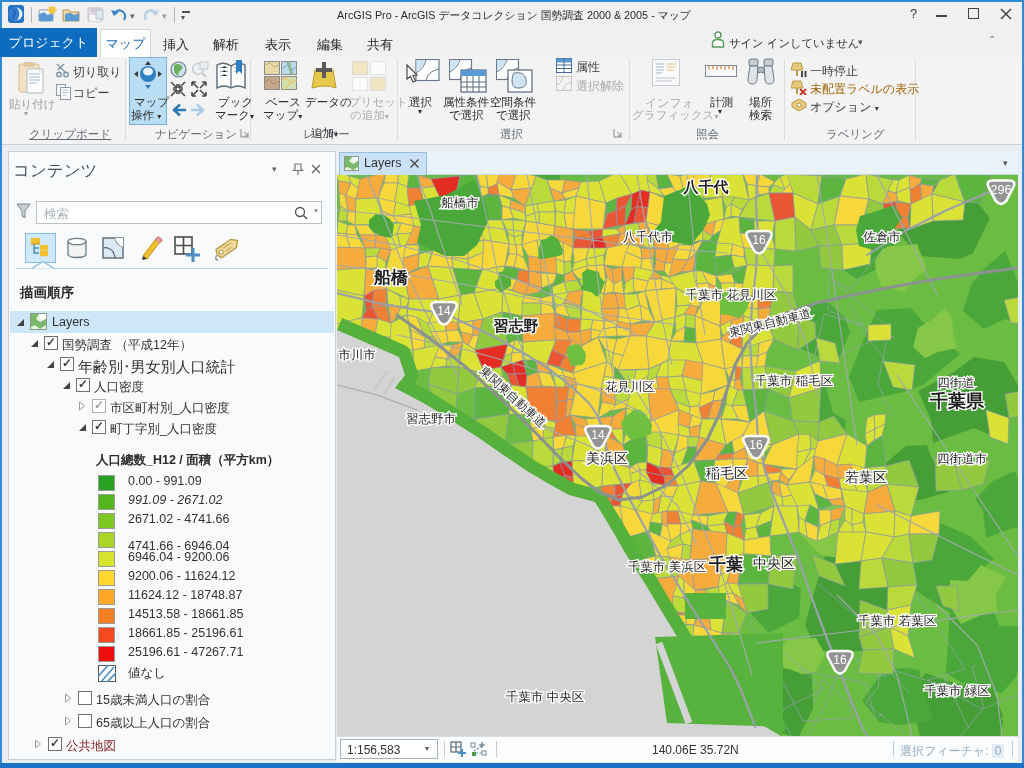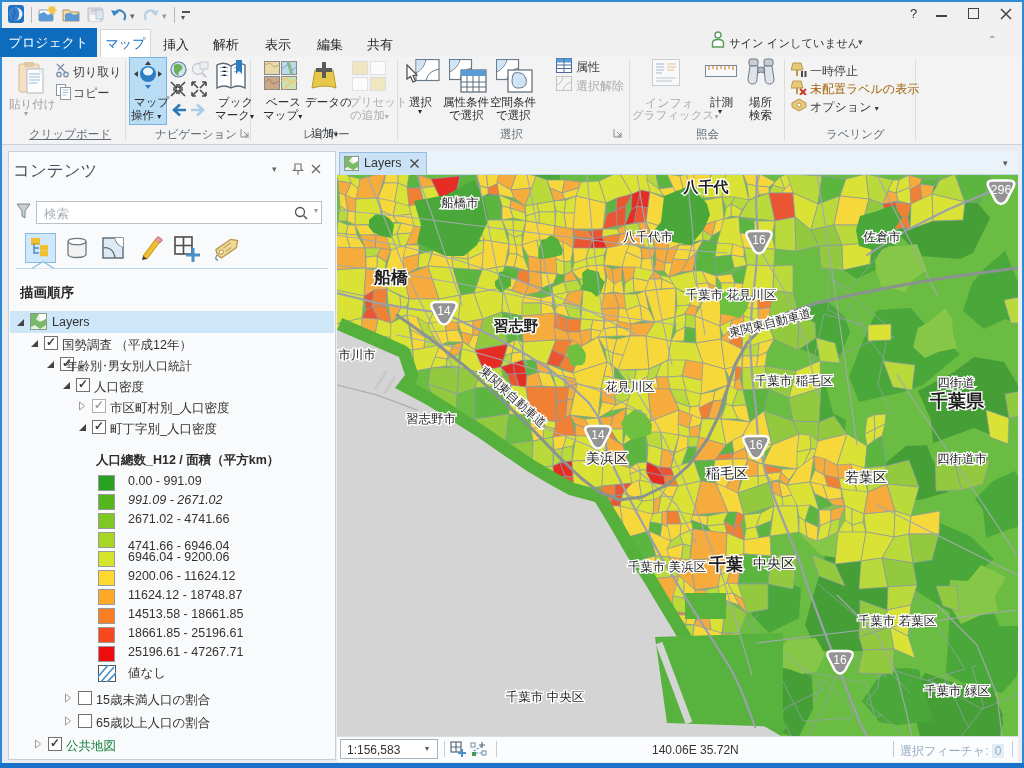--- a/index.html
+++ b/index.html
@@ -52,20 +52,21 @@
   </svg>
   <div class="abs txt" style="left:128px;top:9px;font-size:9px;color:#666;">▾</div>
   <svg class="abs" style="left:140px;top:5px;" width="18" height="16" viewBox="0 0 18 16" opacity="0.5">
     <path d="M4,13 A6 6 0 1 1 14.5,7.5" stroke="#7fb2d9" stroke-width="2.4" fill="none"></path>
     <path d="M17,3 L14,9 L9,5 Z" fill="#7fb2d9"></path>
   </svg>
   <div class="abs txt" style="left:160px;top:9px;font-size:9px;color:#999;">▾</div>
   <div class="abs" style="left:172px;top:5px;width:1px;height:16px;background:#b8b8b8;"></div>
   <div class="abs" style="left:180px;top:9px;width:8px;height:2px;background:#555;"></div>
     <div class="abs txt" style="left:179px;top:11px;font-size:8px;color:#555;">▾</div>
+  <div class="abs txt" style="left:512px;top:7px;transform:translateX(-50%);font-size:10.8px;color:#2b2b2b;">ArcGIS Pro - ArcGIS データコレクション 国勢調査 2000 &amp; 2005 - マップ</div>
   <div class="abs txt" style="left:908px;top:4px;font-size:13px;color:#333;">?</div>
   <div class="abs" style="left:934px;top:13px;width:11px;height:2px;background:#444;"></div>
   <div class="abs" style="left:966px;top:6px;width:11px;height:11px;border:1.5px solid #444;"></div>
   <svg class="abs" style="left:998px;top:6px;" width="12" height="12" viewBox="0 0 12 12">
       <path d="M1,1 L11,11 M11,1 L1,11" stroke="#444" stroke-width="1.5"></path>
     </svg>
 </div>
 
 <div class="abs" style="left:2px;top:28px;width:1020px;height:29px;background:#f0f0f0;"></div>
 <div class="abs" style="left:0;top:28px;width:97px;height:29px;background:#0e6cbf;color:#fff;font-size:13px;text-align:center;line-height:29px;">プロジェクト</div>
@@ -364,21 +365,21 @@
   <div class="abs txt" style="left:44px;top:164px;font-size:12.5px;color:#333;">Layers</div>
   <svg class="abs" style="left:22px;top:188px;" width="9" height="9" viewBox="0 0 9 9">
       <path d="M8,1 L8,8 L1,8 Z" fill="#444"></path>
     </svg>
   <div class="abs chk" style="left:36px;top:185px;"></div>
   <div class="abs txt" style="left:54px;top:186px;font-size:12.5px;color:#333;">国勢調査 （平成12年）</div>
   <svg class="abs" style="left:38px;top:209px;" width="9" height="9" viewBox="0 0 9 9">
       <path d="M8,1 L8,8 L1,8 Z" fill="#444"></path>
     </svg>
   <div class="abs chk" style="left:52px;top:206px;"></div>
-  <div class="abs txt" style="left:58px;top:207px;font-size:12px;color:#333;">年齢別･男女別人口統計</div>
+  <div class="abs txt" style="left:70px;top:207px;font-size:15px;color:#333;">年齢別･男女別人口統計</div>
   <svg class="abs" style="left:54px;top:230px;" width="9" height="9" viewBox="0 0 9 9">
       <path d="M8,1 L8,8 L1,8 Z" fill="#444"></path>
     </svg>
   <div class="abs chk" style="left:68px;top:227px;"></div>
   <div class="abs txt" style="left:86px;top:228px;font-size:12.5px;color:#333;">人口密度</div>
   <svg class="abs" style="left:70px;top:250px;" width="8" height="10" viewBox="0 0 8 10">
       <path d="M1.5,1 L6.5,5 L1.5,9 Z" fill="#fff" stroke="#9a9a9a"></path>
     </svg>
   <div class="abs chkg" style="left:84px;top:248px;"></div>
   <div class="abs txt" style="left:102px;top:249px;font-size:12.5px;color:#333;">市区町村別_人口密度</div>
@@ -420,21 +421,21 @@
   <div class="abs txt" style="left:88px;top:541px;font-size:12.5px;color:#333;">15歳未満人口の割合</div>
   <svg class="abs" style="left:56px;top:565px;" width="8" height="10" viewBox="0 0 8 10">
       <path d="M1.5,1 L6.5,5 L1.5,9 Z" fill="#fff" stroke="#9a9a9a"></path>
     </svg>
   <div class="abs chke" style="left:70px;top:563px;"></div>
   <div class="abs txt" style="left:88px;top:564px;font-size:12.5px;color:#333;">65歳以上人口の割合</div>
   <svg class="abs" style="left:26px;top:588px;" width="8" height="10" viewBox="0 0 8 10">
       <path d="M1.5,1 L6.5,5 L1.5,9 Z" fill="#fff" stroke="#9a9a9a"></path>
     </svg>
   <div class="abs chk" style="left:40px;top:586px;"></div>
-  <div class="abs txt" style="left:58px;top:587px;font-size:12.5px;color:#15803d;">公共地図</div>
+  <div class="abs txt" style="left:58px;top:587px;font-size:12.5px;color:#7f1d1d;">公共地図</div>
 </div>
 
 <div class="abs" style="left:337px;top:151px;width:681px;height:24px;background:#eaf2fa;border-bottom:1px solid #c2d8ea;"></div>
 <div class="abs" style="left:339px;top:152px;width:88px;height:23px;background:#cbe2f6;border:1px solid #93bede;border-bottom:none;"></div>
 <svg class="abs" style="left:344px;top:156px;" width="15" height="15" viewBox="0 0 15 15">
   <rect x="0.5" y="0.5" width="14" height="14" fill="#e8f0e0" stroke="#8a9a8a"></rect>
   <path d="M1,1 L8,1 L5,5 L9,8 L14,5 L14,11 L9,14 L4,11 L1,12 Z" fill="#7ab86a"></path>
   <path d="M8,1 L14,1 L14,4 L10,7 Z" fill="#fff"></path>
 </svg>
 <div class="abs txt" style="left:364px;top:156px;font-size:12.5px;color:#333;">Layers</div>

